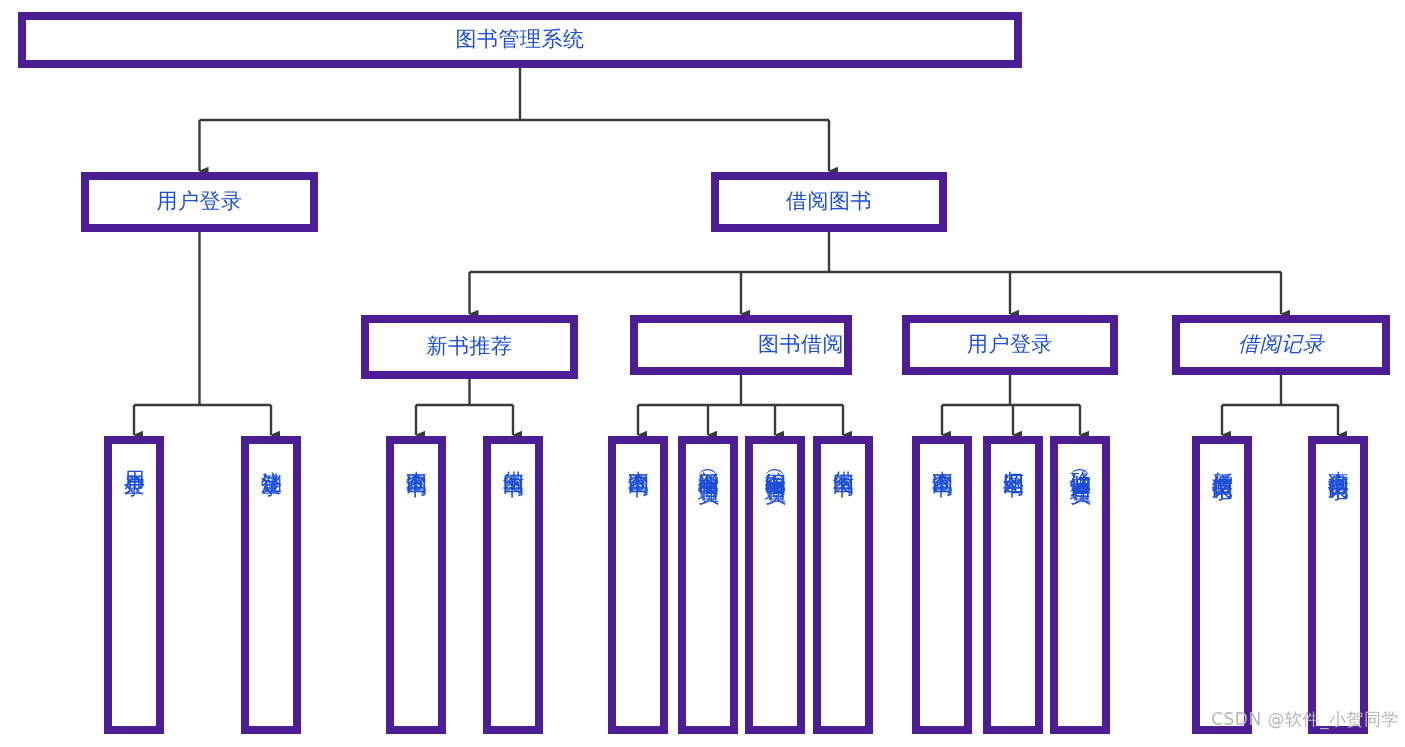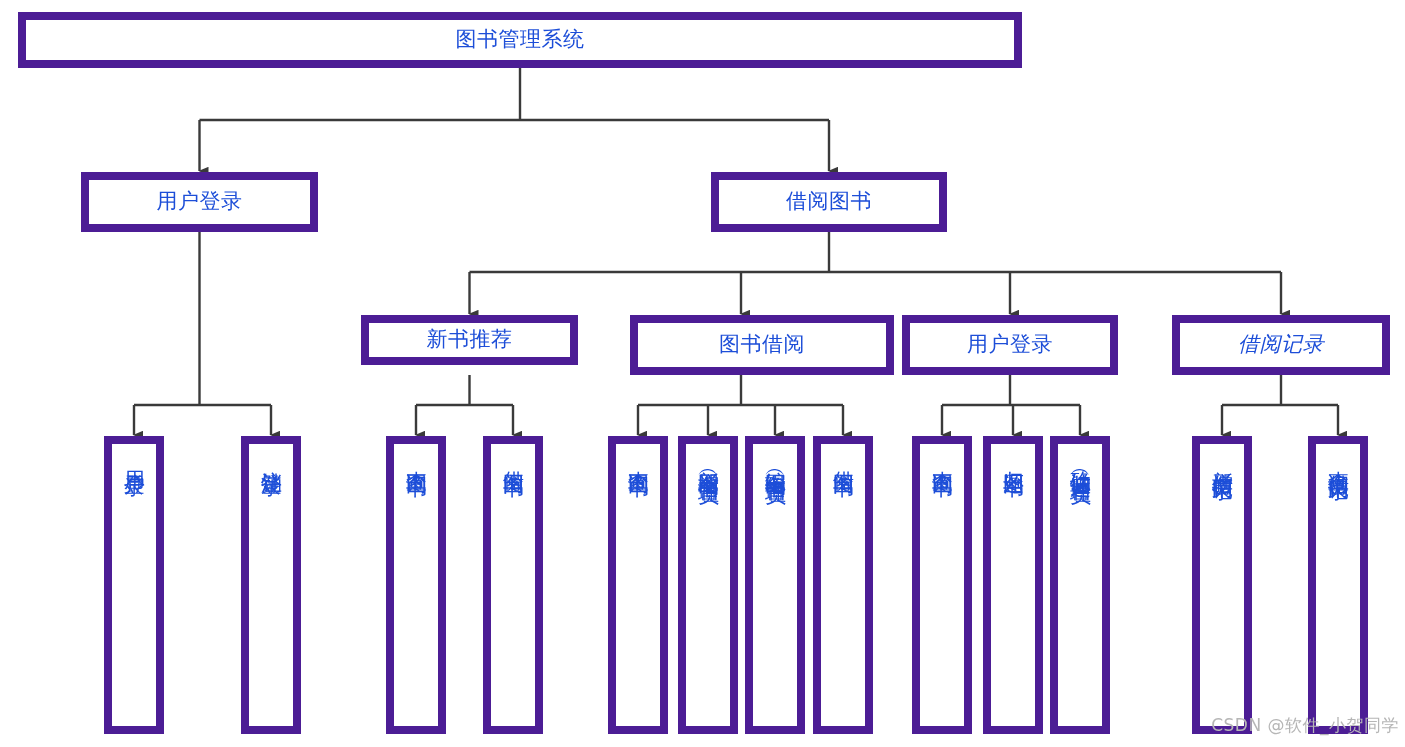--- a/index.html
+++ b/index.html
@@ -54,21 +54,21 @@
     writing-mode: vertical-rl;
     text-orientation: upright;
     font-size: 21px;
     line-height: 1.18;
     letter-spacing: 2px;
     white-space: nowrap;
   }
   .watermark {
     position: absolute;
     right: 6px;
-    bottom: 10px;
+    bottom: 16px;
     font-size: 17px;
     color: #b6b6b6;
     letter-spacing: 0.5px;
     z-index: 3;
     white-space: nowrap;
     font-family: "DejaVu Sans", "Liberation Sans", sans-serif;
   }
 </style>
 </head>
 <body>
@@ -120,24 +120,24 @@
   <div id="node-layer">
       <div class="node horiz" style="left: 18px; top: 12px; width: 1004px; height: 56px;">
         <span class="node-label">图书管理系统</span>
       </div>
       <div class="node horiz" style="left: 81px; top: 172px; width: 237px; height: 60px;">
         <span class="node-label">用户登录</span>
       </div>
       <div class="node horiz" style="left: 711px; top: 172px; width: 236px; height: 60px;">
         <span class="node-label">借阅图书</span>
       </div>
-      <div class="node horiz" style="left: 361px; top: 315px; width: 217px; height: 50px;">
+      <div class="node horiz" style="left: 361px; top: 315px; width: 217px; height: 64px;">
         <span class="node-label">新书推荐</span>
       </div>
-      <div class="node horiz" style="left: 630px; top: 315px; width: 264px; height: 60px;">
+      <div class="node horiz" style="left: 630px; top: 315px; width: 222px; height: 60px; justify-content: flex-end;">
         <span class="node-label">图书借阅</span>
       </div>
       <div class="node horiz" style="left: 902px; top: 315px; width: 216px; height: 60px;">
         <span class="node-label">用户登录</span>
       </div>
       <div class="node horiz" style="left: 1172px; top: 315px; width: 218px; height: 60px; font-style: italic;">
         <span class="node-label">借阅记录</span>
       </div>
       <div class="node vert" style="left: 104px; top: 436px; width: 60px; height: 298px;">
         <span class="node-label">用户登录</span>

